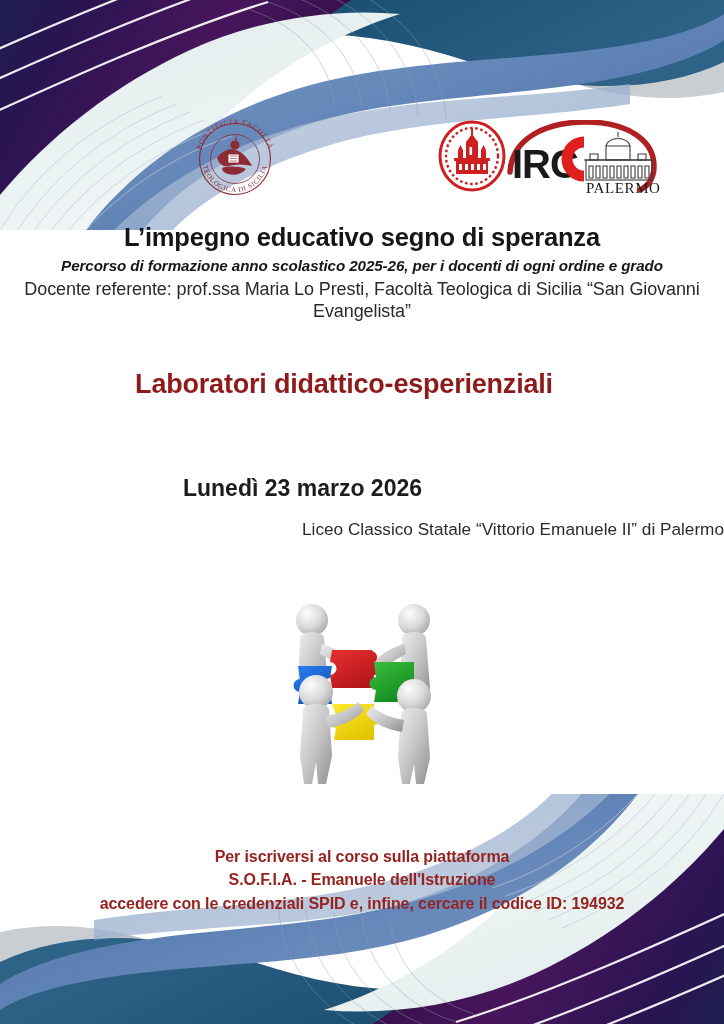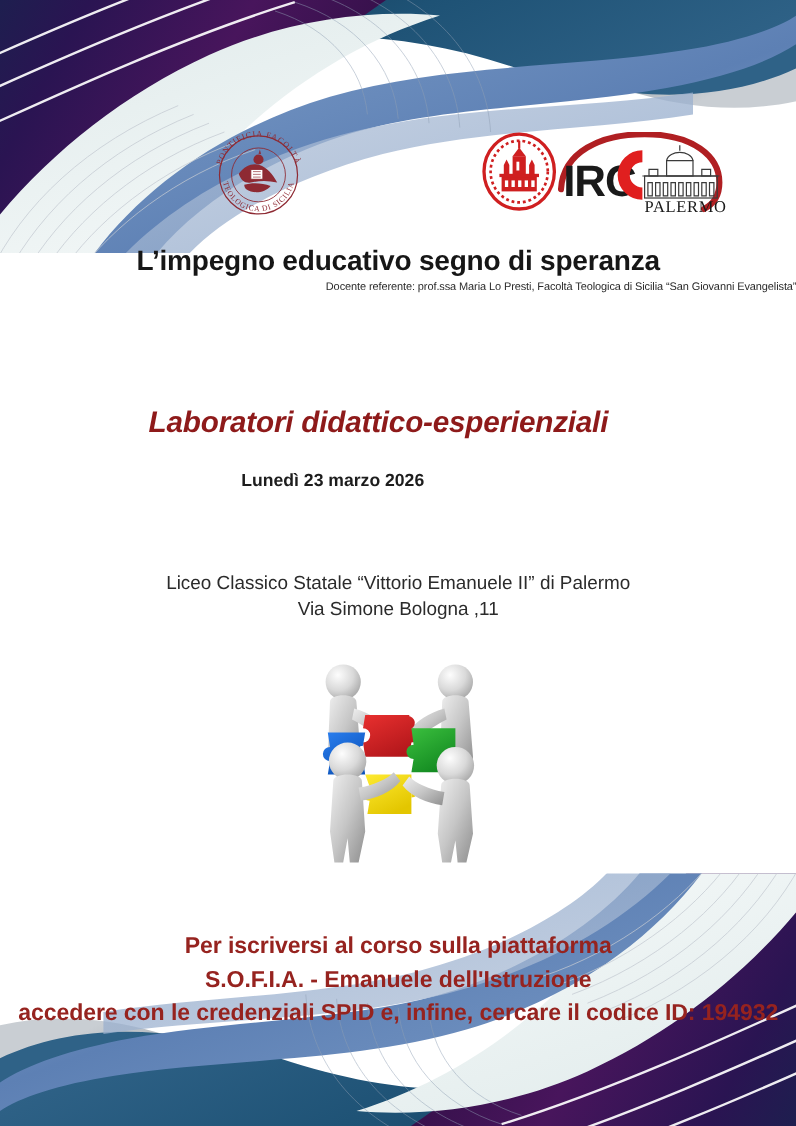--- a/index.html
+++ b/index.html
@@ -80,60 +80,58 @@
   .t-sub {
     font-size: 15.2px;
     font-weight: bold;
     font-style: italic;
     color: #171717;
     margin-top: 5px;
     line-height: 1.2;
     letter-spacing: -0.1px;
   }
   .t-sub2 {
-    font-size: 10px;
+    font-size: 18px;
     font-weight: normal;
     color: #2a2a2a;
     margin-top: 4px;
     line-height: 1.2;
     letter-spacing: -0.1px;
-    text-align: right;
   }
 
   .h-lab {
     position: absolute;
     top: 369px;
     left: 0;
     width: 688px;
     text-align: center;
     font-size: 27px;
     font-weight: bold;
     color: #8e1a1a;
     letter-spacing: -0.2px;
-    font-style: italic;
   }
 
   .when {
     position: absolute;
-    top: 427px;
+    top: 472px;
     left: 0;
     width: 605px;
     text-align: center;
-    font-size: 16px;
+    font-size: 23px;
     font-weight: bold;
     color: #1d1d1d;
     line-height: 1.42;
   }
 
   .where {
     position: absolute;
     top: 517px;
     left: 0;
     width: 724px;
-    text-align: center;
+    text-align: right;
     font-size: 17.2px;
     font-weight: normal;
     color: #2b2b2b;
     line-height: 1.42;
   }
 
   
   .puzzle {
     position: absolute;
     top: 596px;
@@ -142,21 +140,21 @@
     height: 190px;
   }
   .puzzle svg { display:block; width:180px; height:190px; }
 
   .enroll {
     position: absolute;
     top: 845px;
     left: 0;
     width: 724px;
     text-align: center;
-    font-size: 21px;
+    font-size: 16px;
     font-weight: bold;
     color: #96231f;
     line-height: 1.46;
     letter-spacing: -0.1px;
   }
 </style>
 </head>
 <body>
 
 <div id="poster">
@@ -349,32 +347,32 @@
                      M197,46 h4 v12 h-4 z M204,46 h4 v12 h-4 z M211,46 h4 v12 h-4 z"></path>
           </g>
 
           <text x="152" y="73" font-family="'Liberation Serif', serif" font-size="15" fill="#1a1a1a" letter-spacing="0.6">PALERMO</text>
         </svg>
       </div>
     </div>
 
     <div class="title-block">
       <div class="t-main">L’impegno educativo segno di speranza</div>
+      <div class="t-sub">Percorso di formazione anno scolastico 2025-26, per i docenti di ogni ordine e grado</div>
       <div class="t-sub2">Docente referente: prof.ssa Maria Lo Presti, Facoltà Teologica di Sicilia “San Giovanni Evangelista”</div>
     </div>
 
     <div class="h-lab">Laboratori didattico-esperienziali</div>
 
     <div class="when">
       <div>Lunedì 23 marzo 2026</div>
     </div>
 
     <div class="where">
       <div>Liceo Classico Statale “Vittorio Emanuele II” di Palermo</div>
-      <div>Via Simone Bologna ,11</div>
     </div>
 
     <div class="puzzle">
       <svg viewBox="0 0 180 190" xmlns="http://www.w3.org/2000/svg">
         <defs>
           <radialGradient id="figHead" cx="0.35" cy="0.3" r="0.8">
             <stop offset="0%" stop-color="#fdfdfd"></stop>
             <stop offset="55%" stop-color="#d9d9d9"></stop>
             <stop offset="100%" stop-color="#a3a3a3"></stop>
           </radialGradient>

